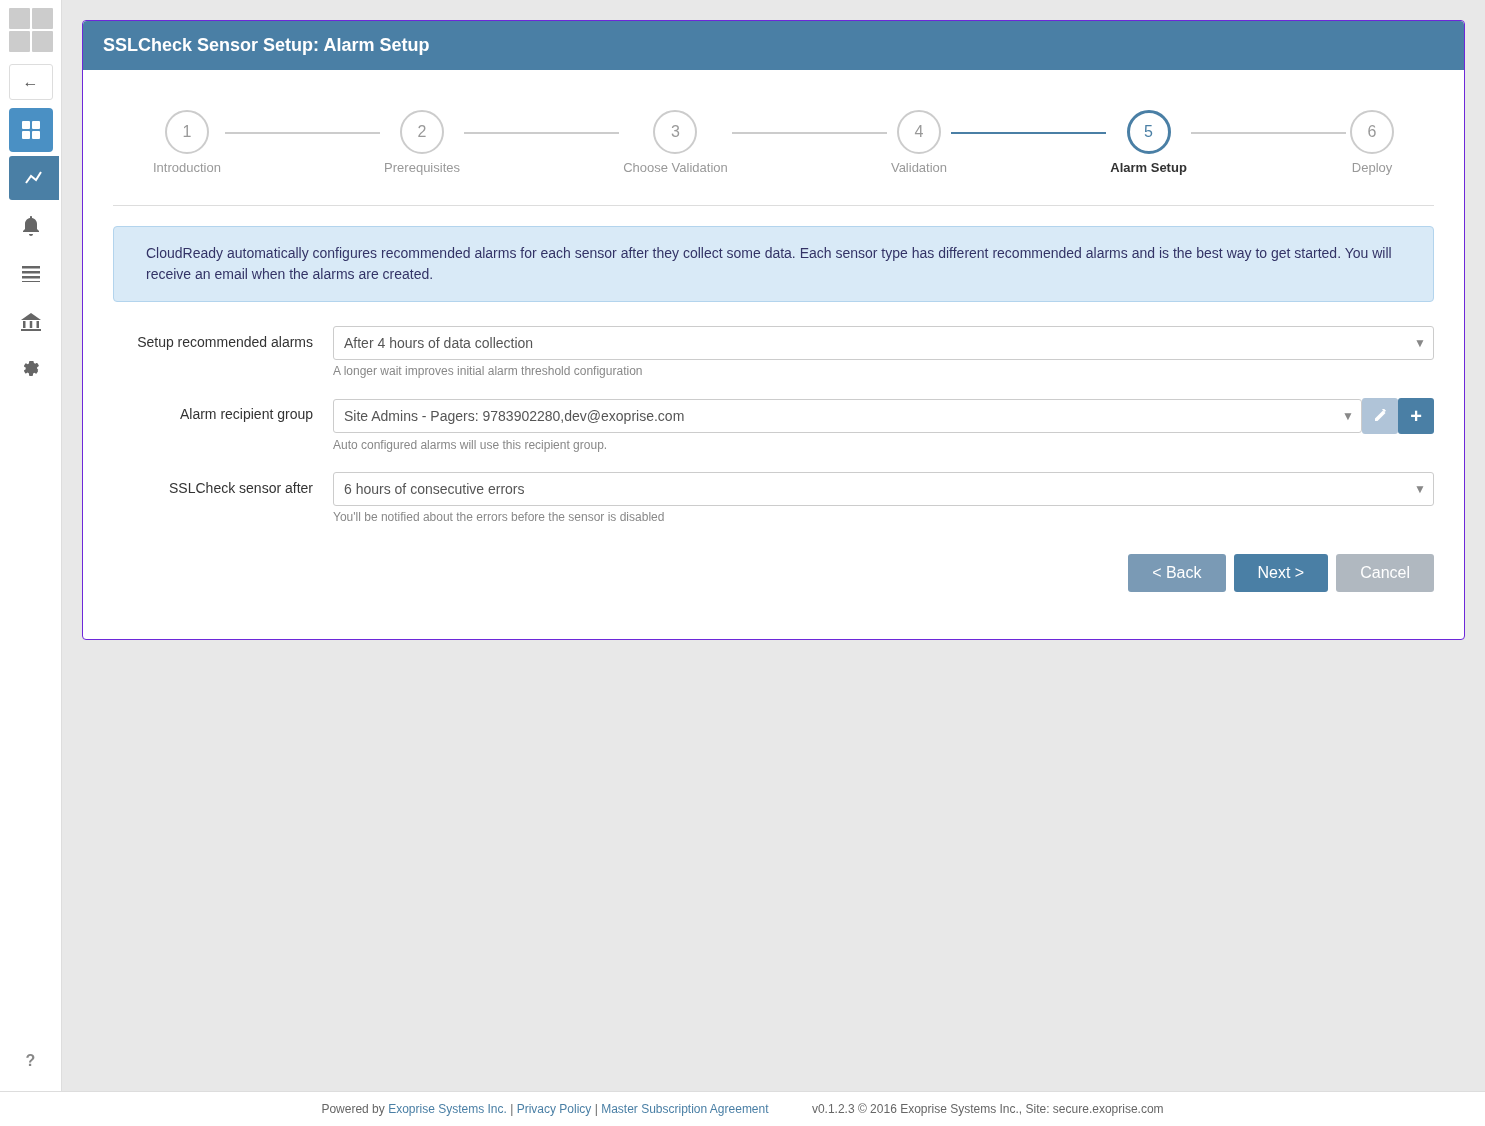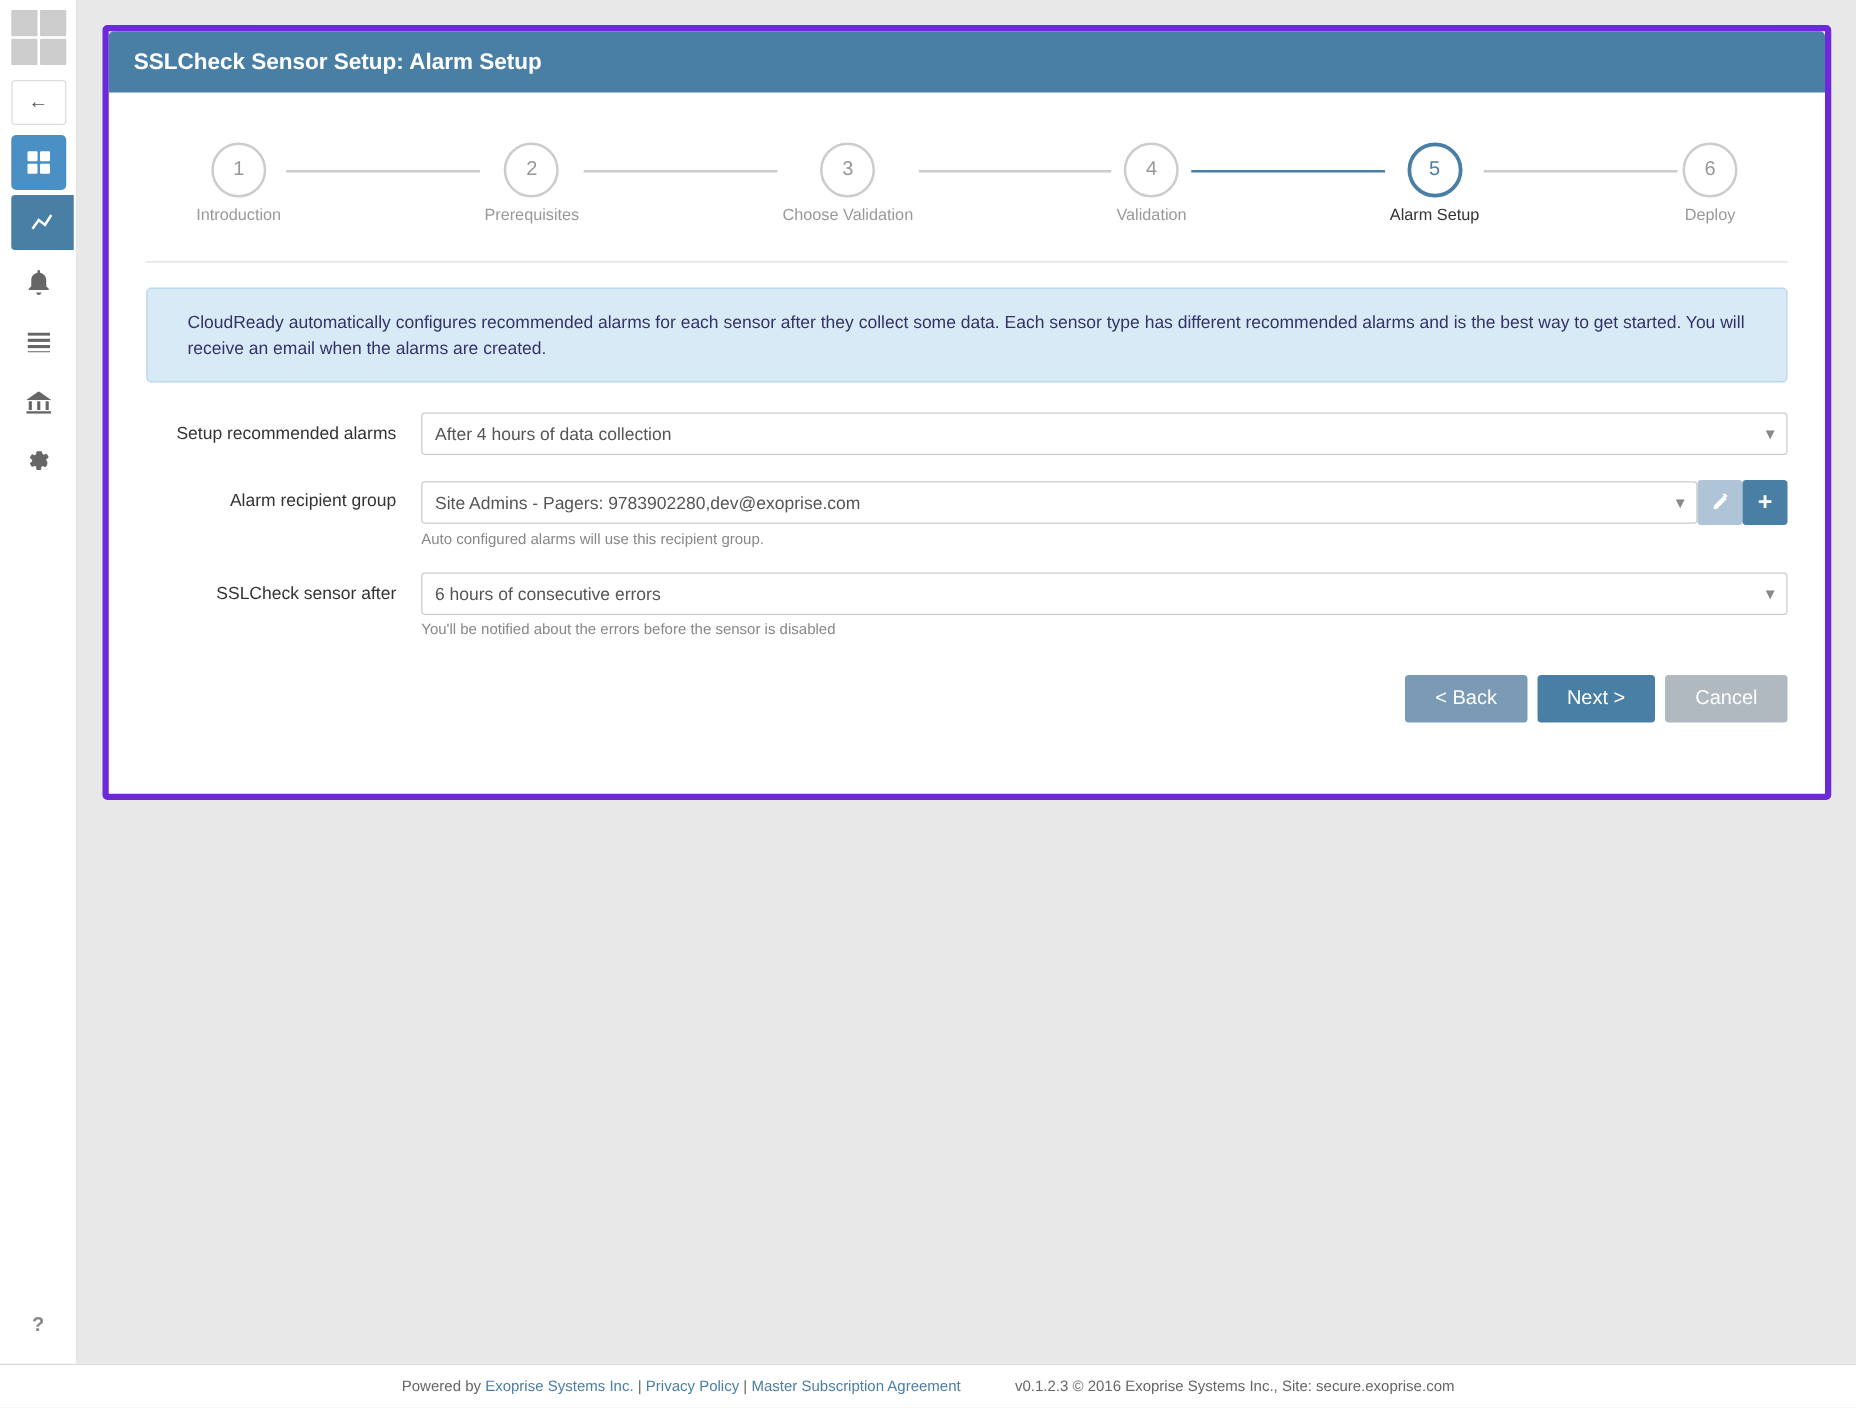--- a/index.html
+++ b/index.html
@@ -12,33 +12,33 @@
     .sidebar-logo { width: 44px; height: 44px; display: grid; grid-template-columns: 1fr 1fr; gap: 2px; margin-bottom: 8px; }
     .sidebar-logo-cell { background: #ccc; border-radius: 1px; }
     .sidebar-item { width: 44px; height: 44px; display: flex; align-items: center; justify-content: center; cursor: pointer; border-radius: 4px; color: #666; font-size: 18px; }
     .sidebar-item.active { background: #4a90c4; color: #fff; }
     .sidebar-back { width: 44px; height: 36px; display: flex; align-items: center; justify-content: center; cursor: pointer; color: #555; font-size: 16px; border: 1px solid #ddd; border-radius: 3px; margin-bottom: 4px; }
 
     
     .main-content { flex: 1; display: flex; flex-direction: column; background: #e8e8e8; }
 
     
-    .setup-panel { background: #fff; margin: 20px; border: 5px solid #6d28d9; border-radius: 4px; flex: 1; max-height: 620px; }
+    .setup-panel { background: #fff; margin: 20px; border: 1px solid #6d28d9; border-radius: 4px; flex: 1; max-height: 620px; }
 
     .panel-header { background: #4a7fa5; color: #fff; padding: 14px 20px; font-size: 18px; font-weight: bold; border-radius: 4px 4px 0 0; }
 
     .panel-body { padding: 20px 30px; }
 
     
     .stepper { display: flex; align-items: center; justify-content: center; padding: 20px 40px; margin-bottom: 10px; }
     .step-item { display: flex; flex-direction: column; align-items: center; gap: 6px; }
     .step-circle { width: 44px; height: 44px; border-radius: 50%; border: 2px solid #ccc; display: flex; align-items: center; justify-content: center; font-size: 16px; color: #999; background: #fff; }
     .step-circle.active { border-color: #4a7fa5; background: #fff; color: #4a7fa5; border-width: 3px; }
     .step-label { font-size: 13px; color: #999; white-space: nowrap; }
-    .step-label.active { color: #333; font-weight: normal; }
+    .step-label.active { color: #333; font-weight: bold; }
     .step-connector { flex: 1; height: 2px; background: #ccc; margin: 0 4px; margin-bottom: 20px; }
     .step-connector.active { background: #4a7fa5; }
 
     .divider { border: none; border-top: 1px solid #ddd; margin: 0 0 20px 0; }
 
     
     .info-box { background: #d9eaf7; border: 1px solid #b3d4ed; border-radius: 4px; padding: 16px 32px; margin-bottom: 24px; color: #336; font-size: 14px; line-height: 1.5; }
 
     
     .form-row { display: flex; align-items: flex-start; margin-bottom: 20px; }
@@ -181,20 +181,21 @@
           <span>CloudReady automatically configures recommended alarms for each sensor after they collect some data. Each sensor type has different recommended alarms and is the best way to get started. You will receive an email when the alarms are created.</span>
         </div>
 
         <div class="form-row">
           <div class="form-label">Setup recommended alarms</div>
           <div class="form-control-wrap">
             <div class="form-select-wrap">
               <select class="form-select"><option>After 4 hours of data collection</option><option>After 8 hours of data collection</option><option>After 24 hours of data collection</option><option>Never</option></select>
               <span class="select-arrow">▼</span>
             </div>
+            <div class="form-hint">A longer wait improves initial alarm threshold configuration</div>
           </div>
         </div>
 
         <div class="form-row">
           <div class="form-label">Alarm recipient group</div>
           <div class="form-control-wrap">
             <div class="recipient-wrap">
               <div class="recipient-select-wrap">
                 <select class="form-select"><option>Site Admins - Pagers: 9783902280,dev@exoprise.com</option></select>
                 <span class="select-arrow">▼</span>

